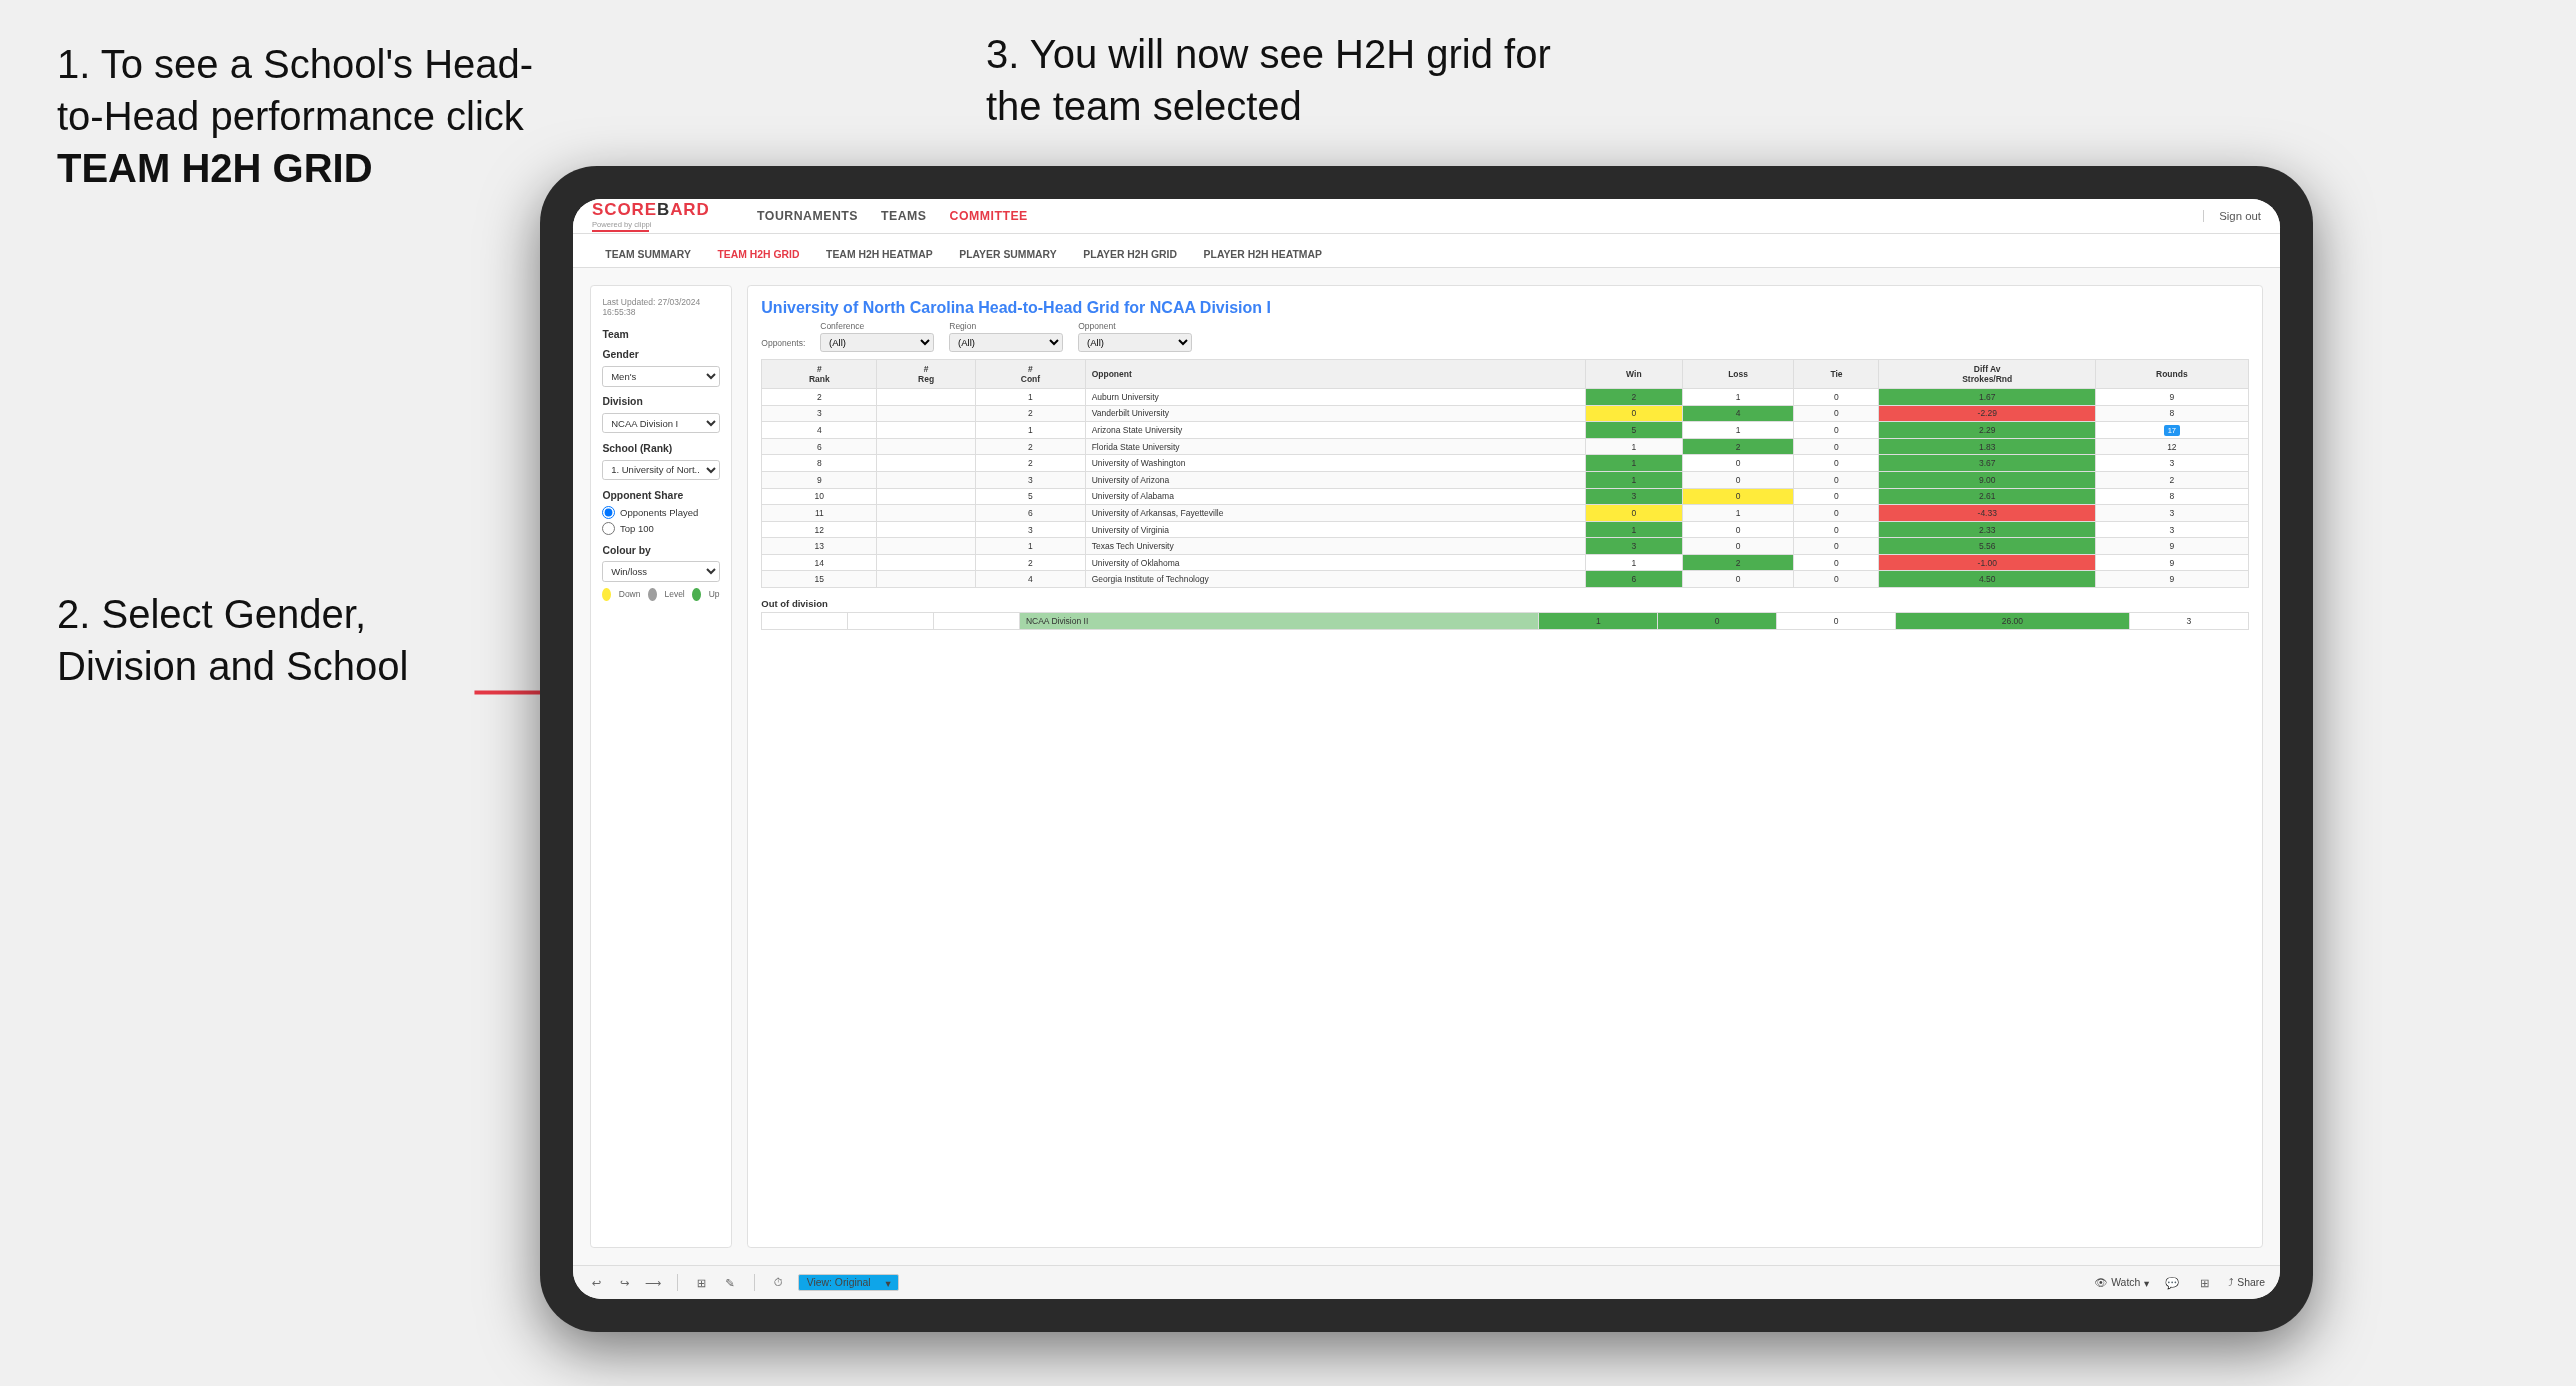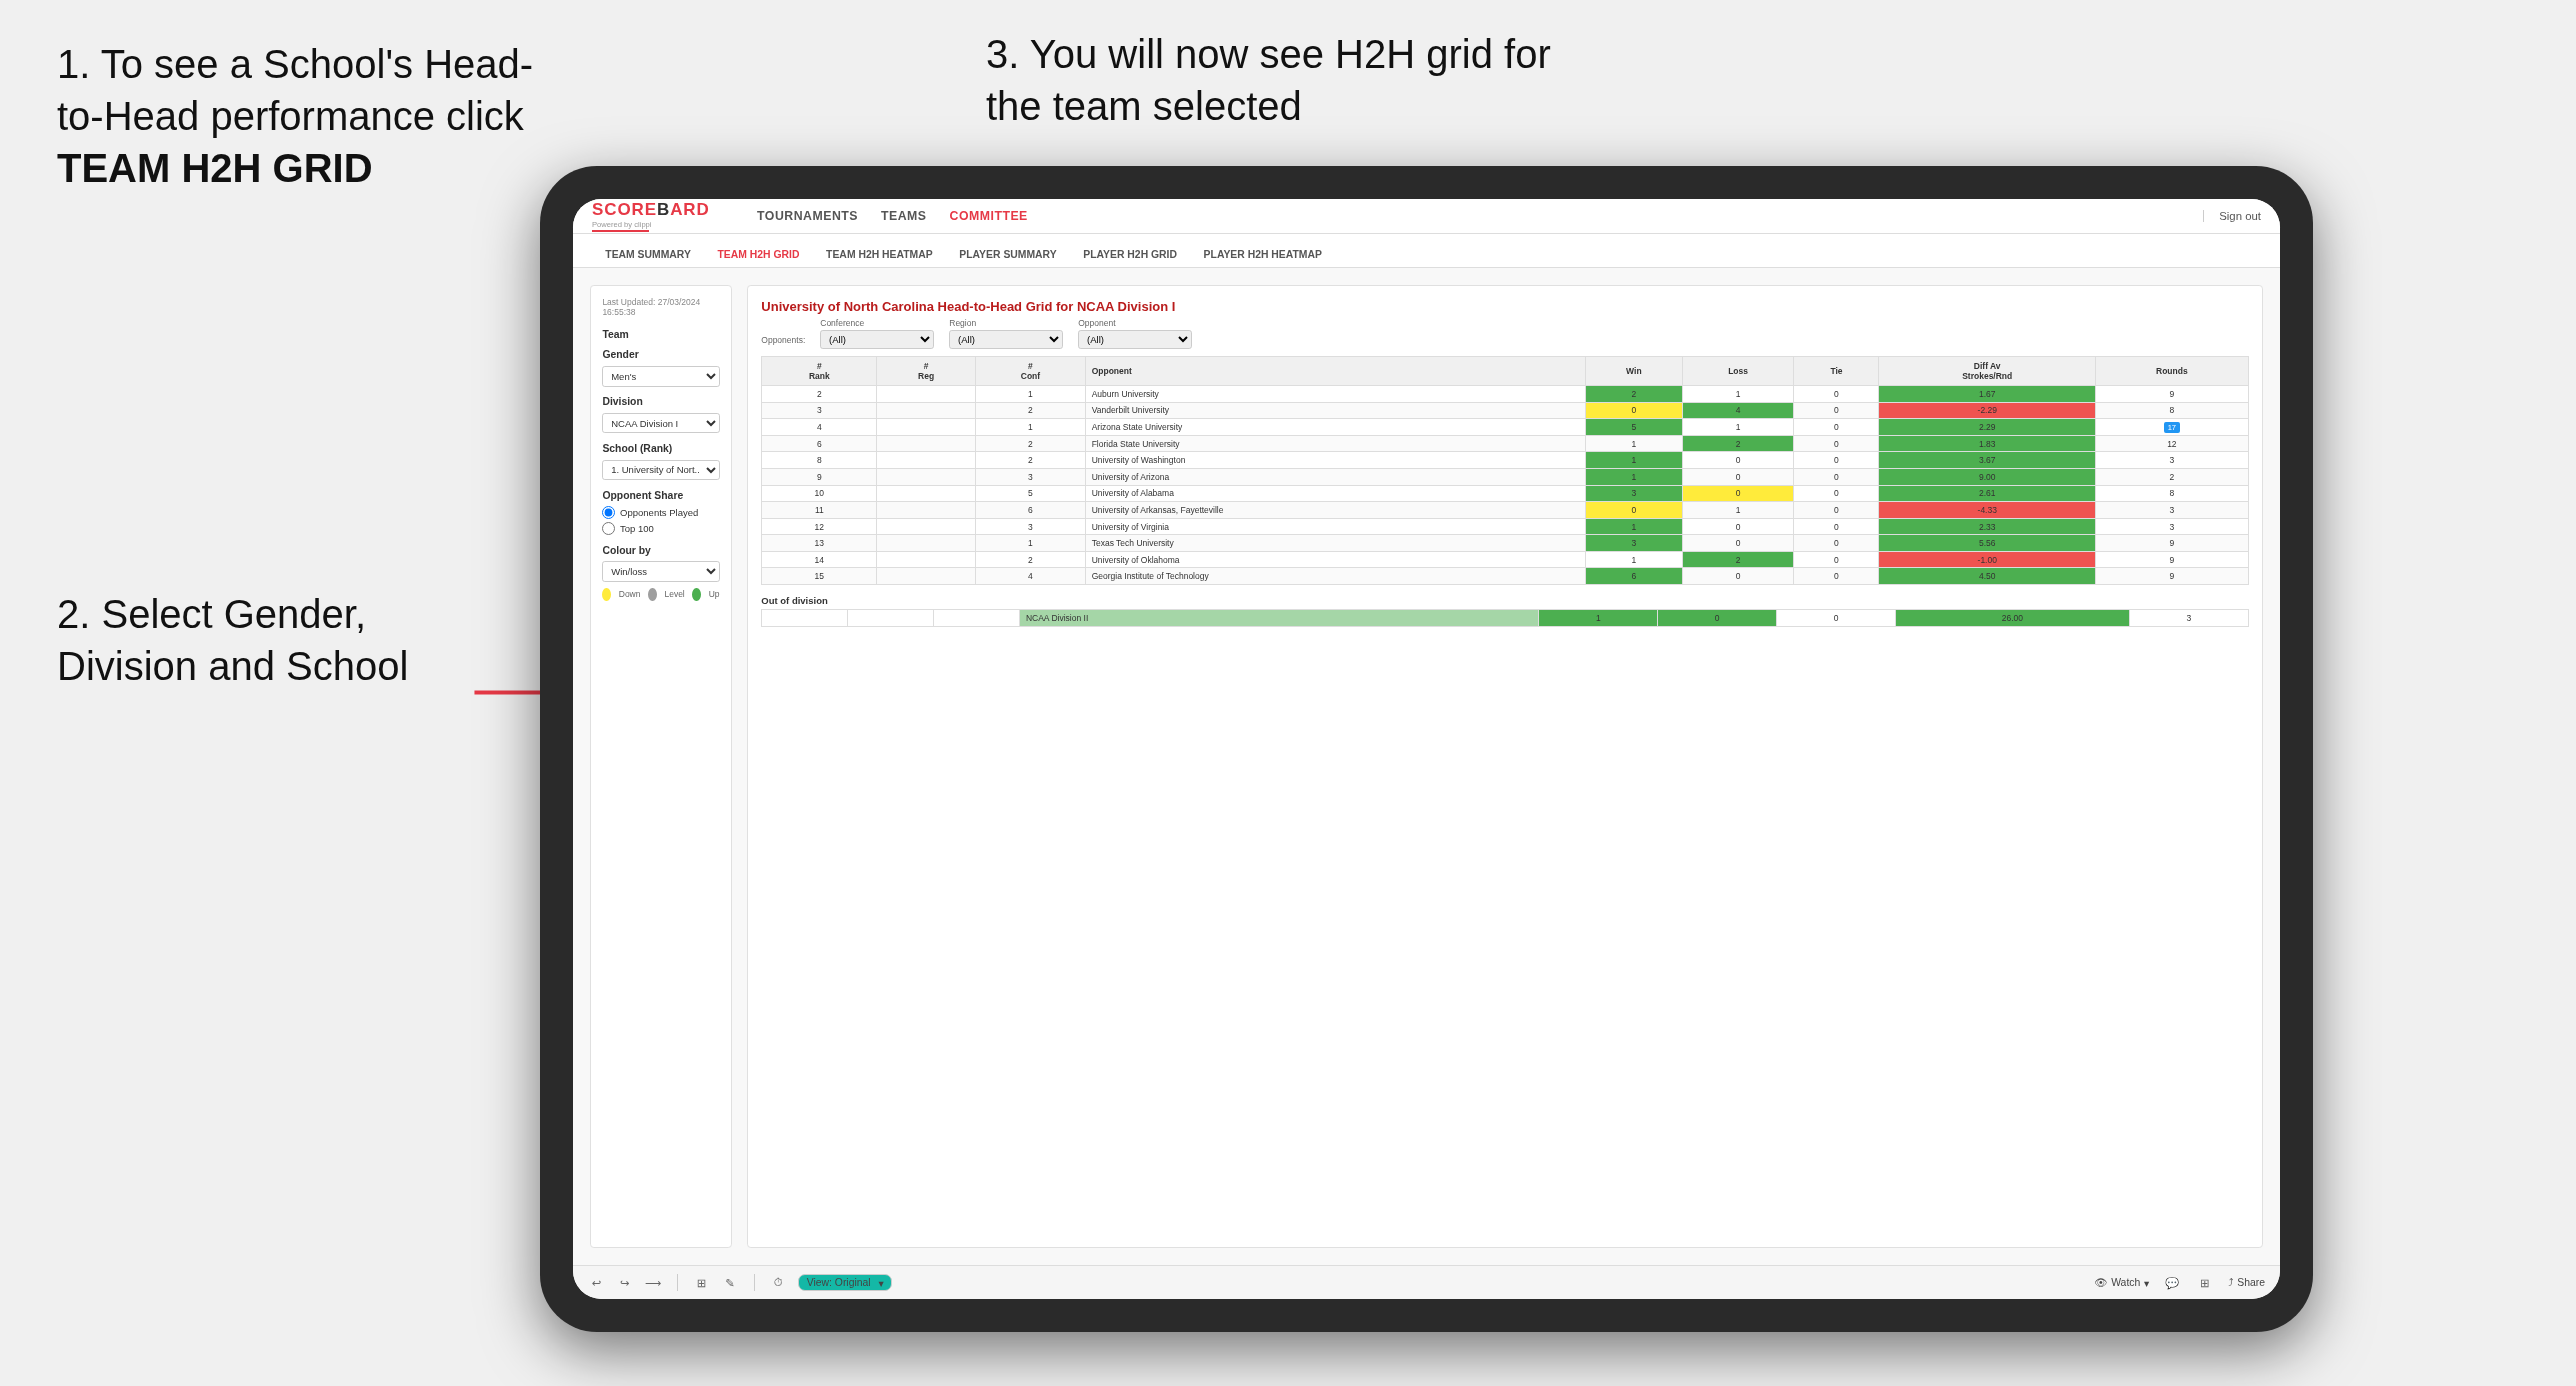--- a/index.html
+++ b/index.html
@@ -199,23 +199,23 @@
     
     .grid-panel {
       flex: 1;
       background: #fff;
       border: 0.9px solid #e0e0e0;
       border-radius: 3.8px;
       padding: 13.3px;
       overflow: auto;
     }
     .grid-title {
-      font-size: 13px;
+      font-size: 16px;
       font-weight: 700;
-      color: #b91c1c;
+      color: #3b82f6;
       margin-bottom: 3.8px;
     }
     .record-row {
       display: flex;
       justify-content: space-between;
       font-size: 9.5px;
       color: #555;
       margin-bottom: 9.5px;
     }
 
@@ -305,27 +305,27 @@
       align-items: center;
       justify-content: center;
       font-size: 11.4px;
       color: #666;
       cursor: pointer;
     }
     .toolbar-sep { width: 0.9px; height: 17px; background: #ccc; margin: 0 3.8px; }
     .toolbar-view {
       display: flex;
       align-items: center;
-      gap: 8px;
+      gap: 15px;
       font-size: 10.4px;
       color: #444;
       border: 0.9px solid #ccc;
       padding: 1.9px 7.6px;
-      border-radius: 7px;
-      background: #14b8a6;
+      border-radius: 2px;
+      background: #0ea5e9;
     }
     .toolbar-btn {
       display: flex;
       align-items: center;
       gap: 3.8px;
       font-size: 10.4px;
       color: #444;
       cursor: pointer;
     }
     .toolbar-right { margin-left: auto; display: flex; gap: 15px; align-items: center; }

